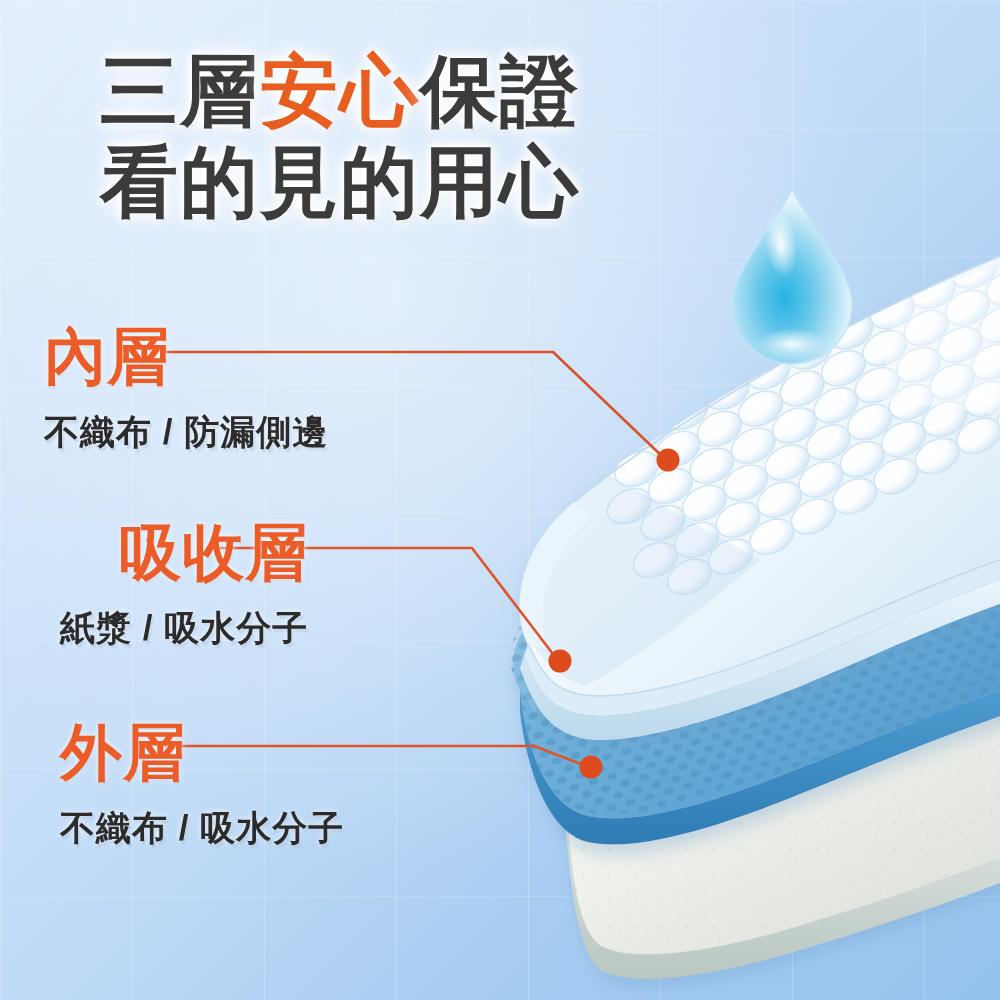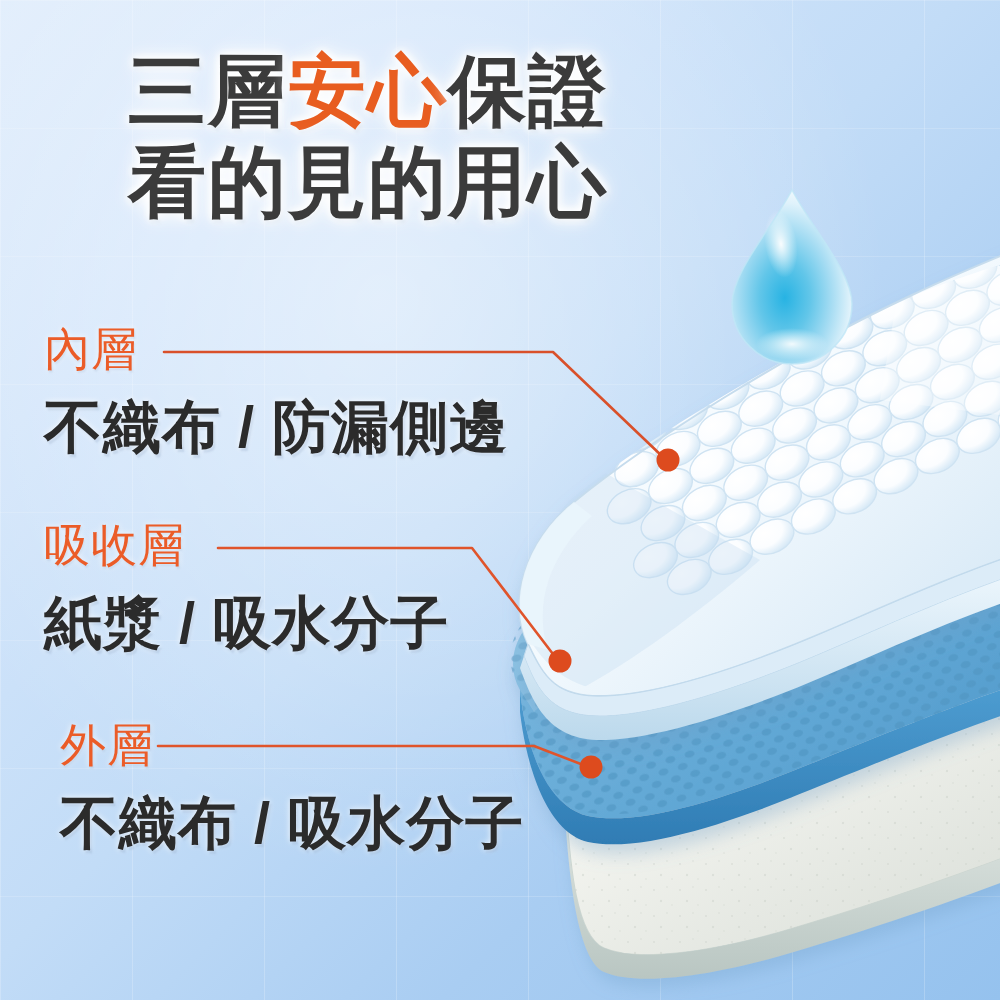--- a/index.html
+++ b/index.html
@@ -21,47 +21,47 @@
     opacity:.75;
   }
   .vignette{
     position:absolute;inset:0;pointer-events:none;
     background:radial-gradient(ellipse at 38% 30%, rgba(255,255,255,.45) 0%, rgba(255,255,255,0) 58%);
   }
 
   
   .headline{
     position:absolute;left:0;top:48px;width:680px;
-    text-align:center;z-index:40;margin-left:28px;
+    text-align:center;z-index:40;
   }
   .hl-line{
     font-size:78px;line-height:1.12;font-weight:700;letter-spacing:2px;
     color:#3b3b3b;white-space:nowrap;
     text-shadow:
       0 0 9px #fff, 0 0 9px #fff, 0 0 16px #fff,
       0 0 22px rgba(255,255,255,.95), 2px 3px 3px rgba(120,150,190,.28);
   }
   .hl-line .accent{color:#E85D20;}
   .hl-line.second{margin-top:4px;text-align:center;}
 
   
   .label-block{position:absolute;z-index:40;}
   .layer-name{
-    font-size:46px;font-weight:400;color:#EB5C28;letter-spacing:1px;
+    font-size:62px;font-weight:700;color:#EB5C28;letter-spacing:1px;
     line-height:1;white-space:nowrap;
     text-shadow:0 0 6px rgba(255,255,255,.9), 1px 2px 2px rgba(120,150,190,.25);
   }
   .layer-desc{
-    font-size:58px;font-weight:700;color:#2b2b2b;letter-spacing:1px;
+    font-size:35px;font-weight:700;color:#2b2b2b;letter-spacing:1px;
     line-height:1;white-space:nowrap;margin-top:26px;
     text-shadow:0 0 6px rgba(255,255,255,.85), 2px 3px 2px rgba(120,150,190,.30);
   }
 
   #lbl-inner{left:44px;top:326px;}
-  #lbl-absorb{left:44px;top:522px;}
+  #lbl-absorb{left:60px;top:522px;text-align:right;}
   #lbl-outer{left:44px;top:722px;margin-left:16px;}
 
   
   #leaders{position:absolute;left:0;top:0;width:1000px;height:1000px;z-index:35;}
 
   
   #product{position:absolute;left:0;top:0;width:1000px;height:1000px;z-index:20;}
   #droplet{position:absolute;left:0;top:0;width:1000px;height:1000px;z-index:25;}
 </style>
 </head>

